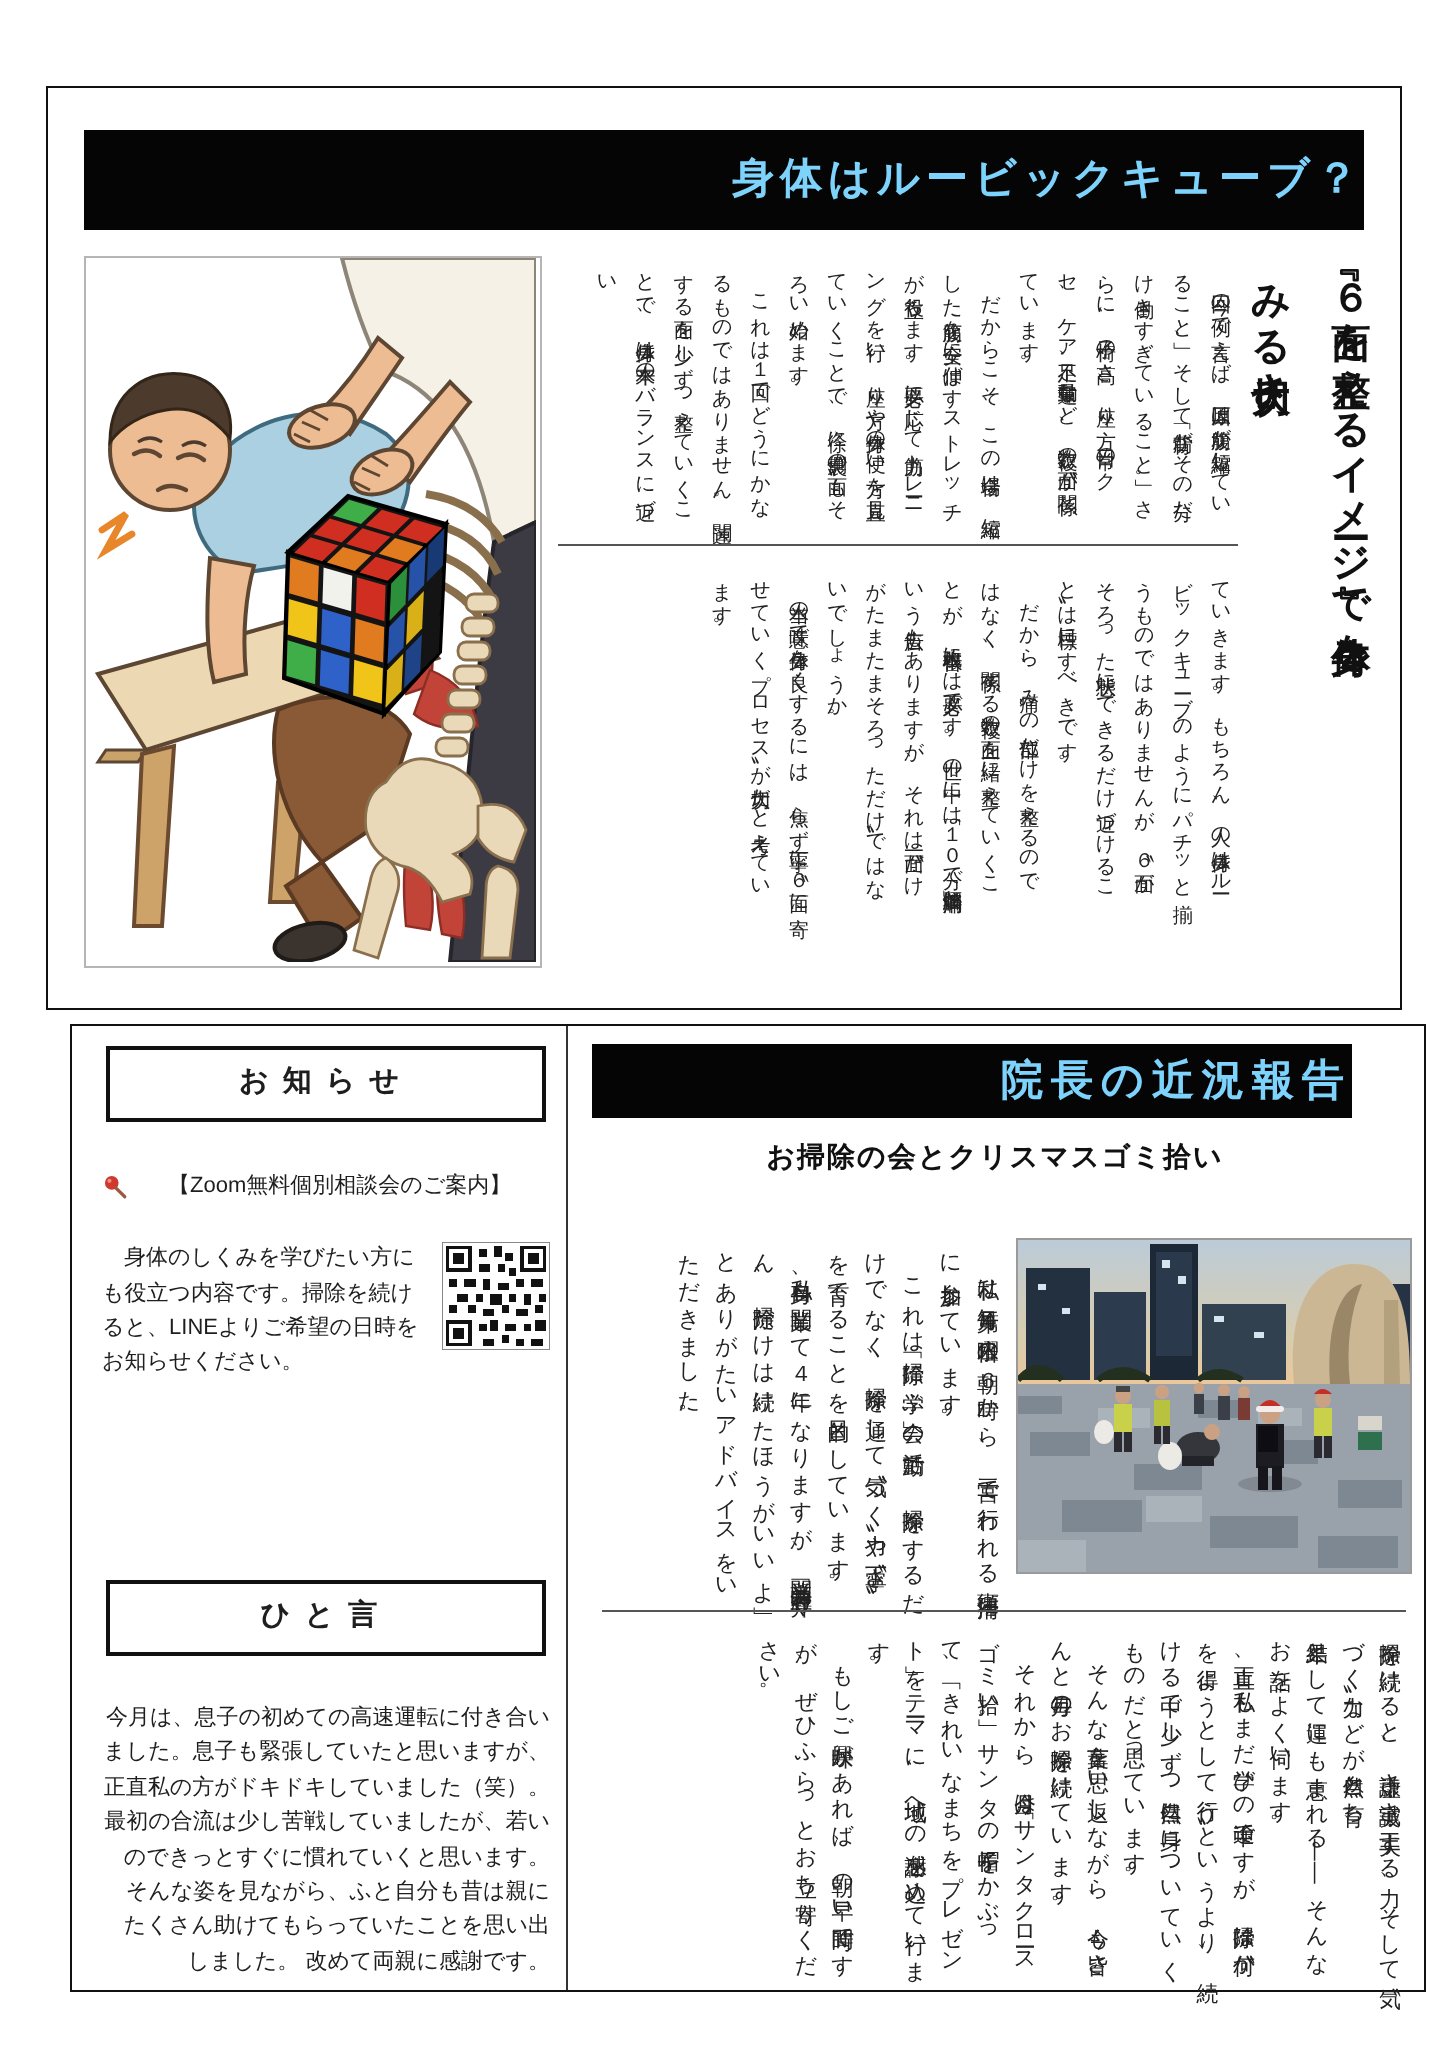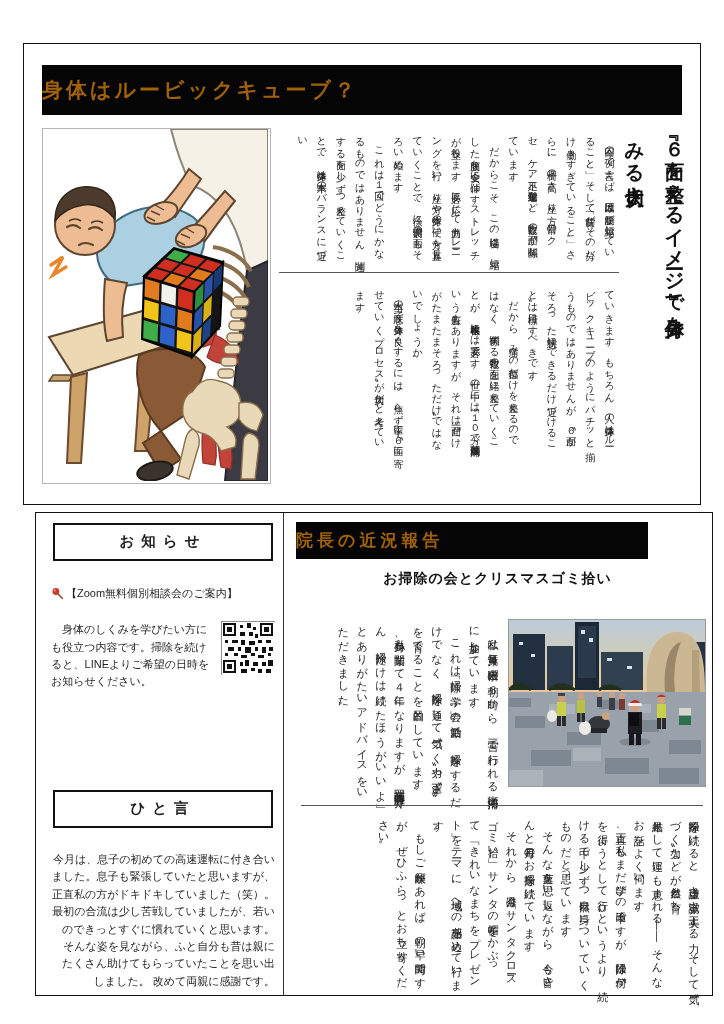--- a/index.html
+++ b/index.html
@@ -9,38 +9,38 @@
   }
   
   .hdr{position:absolute;top:20px;left:0;width:724px;height:20px;font-size:11px;color:#222;}
   .hdr .l{position:absolute;left:56px;top:2px;}
   .hdr .c{position:absolute;left:0;width:724px;text-align:center;top:2px;}
   .hdr .r{position:absolute;right:33px;top:2px;}
   
   .box{position:absolute;border:1.5px solid #111;background:#fff;}
   .box-top{left:23px;top:43px;width:676px;height:460px;}
   .box-bottom{left:23px;top:512px;width:676px;height:482px;margin-left:12px;}
-  .banner{position:absolute;background:#050505;color:#a16207;font-weight:bold;text-align:left;}
+  .banner{position:absolute;background:#050505;color:#7dd3fc;font-weight:bold;text-align:right;}
   .banner-main{left:18px;right:18px;top:21px;height:50px;font-size:21px;line-height:50px;letter-spacing:3px;}
-  .banner-report{left:260px;top:9px;width:352px;height:37px;font-size:17px;line-height:37px;letter-spacing:4px;}
+  .banner-report{left:260px;top:9px;width:380px;height:37px;font-size:21px;line-height:37px;letter-spacing:4px;}
   
   .vtext{writing-mode:vertical-rl;white-space:pre-line;position:absolute;color:#222;}
   .v-heading{right:6px;top:84px;height:354px;font-size:19.5px;font-weight:bold;line-height:2.05;color:#111;}
   .v-band1{left:255px;top:86px;width:340px;height:130px;font-size:10px;line-height:1.92;}
   .v-band2{left:255px;top:240px;width:340px;height:168px;font-size:10px;line-height:1.92;}
   .hdivider{position:absolute;left:255px;top:228px;width:340px;border-top:1px solid #555;}
   .r-band1{left:265px;top:106px;width:201px;height:184px;font-size:11px;line-height:1.7;letter-spacing:1px;}
   .r-band2{left:265px;top:300px;width:402px;height:178px;font-size:11px;line-height:1.66;letter-spacing:0.5px;}
   .r-divider{position:absolute;left:265px;top:292px;width:402px;border-top:1px solid #555;}
   .vdivider{position:absolute;left:247px;top:0;height:100%;border-left:1px solid #333;}
   
   .titlebox{position:absolute;left:17px;width:216px;height:34px;border:2px solid #111;
     font-size:14.5px;font-weight:bold;text-align:center;line-height:32px;letter-spacing:7px;}
   .notice-body{position:absolute;left:15px;top:55px;width:224px;font-size:11px;line-height:1.56;white-space:pre-line;}
-  .notice-head{display:flex;align-items:center;gap:2px;margin-bottom:2px;}
+  .notice-head{display:flex;align-items:center;gap:20px;margin-bottom:2px;}
   .notice-tail{display:flex;gap:4px;align-items:flex-start;}
   .notice-tail .txt{flex:1;}
   .hitokoto-body{position:absolute;left:15px;top:338px;width:224px;font-size:11px;line-height:1.58;white-space:pre-line;text-align:right;}
   
   .report-headline{position:absolute;left:260px;top:57px;width:403px;text-align:center;
     font-size:14px;font-weight:bold;letter-spacing:1px;color:#111;}
   .photo-frame{position:absolute;left:472px;top:106px;width:196px;height:166px;border:1px solid #9a9a9a;overflow:hidden;}
   .illus-frame{position:absolute;left:18px;top:84px;width:227px;height:354px;border:1px solid #b5b5b5;background:#fff;}
   svg{display:block;}
 </style>

